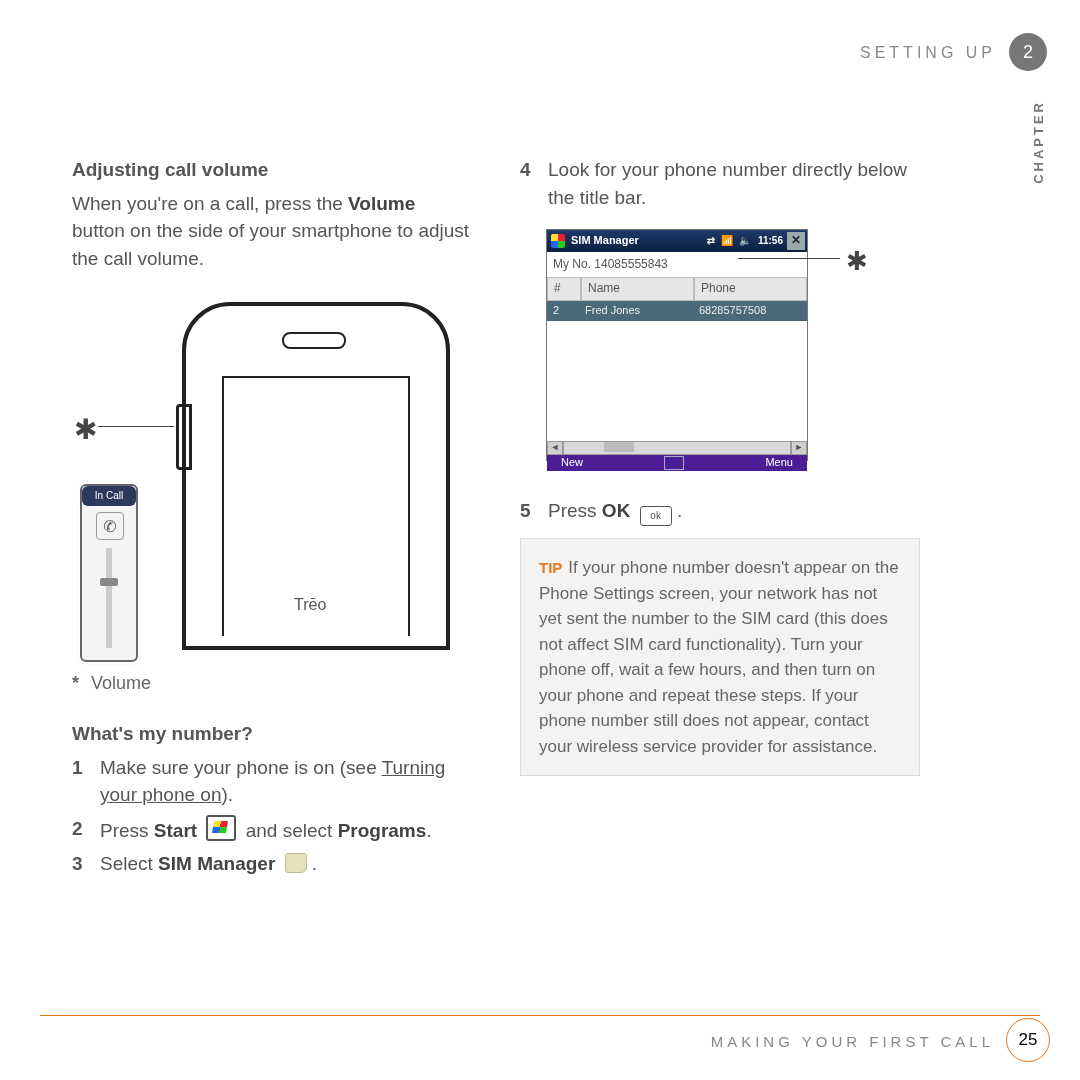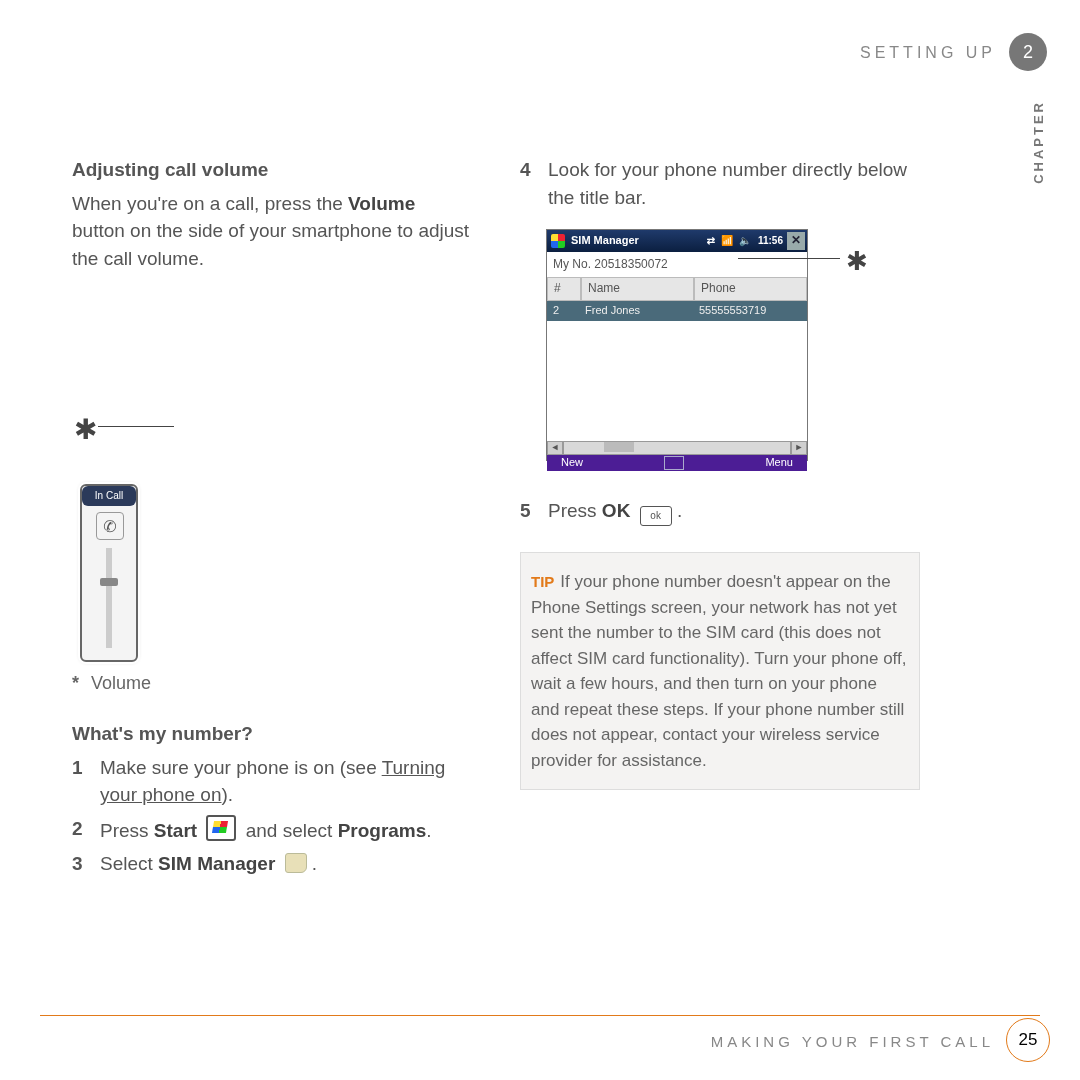--- a/index.html
+++ b/index.html
@@ -218,22 +218,22 @@
   }
   .winkey::after {
     content:""; position:absolute; left:5px; top:4px; width:14px; height:12px;
     background: conic-gradient(#e23 0 25%, #2c2 0 50%, #26e 0 75%, #fd3 0 100%);
     transform: skewX(-10deg);
   }
   .sim-icon { display:inline-block; width:20px; height:18px; vertical-align:-3px;
     background:#e8e0b8; border:1px solid #bb9; border-radius:3px 3px 6px 3px; margin-left:4px;
   }
   .tip-box {
-    border:1px solid #ddd; background:#f4f3f2; padding: 16px 10px;
-    font-size: 17px; line-height:1.5; color:#666; margin-top: 26px;
+    border:1px solid #ddd; background:#f4f3f2; padding: 16px 18px;
+    font-size: 17px; line-height:1.5; color:#666; margin-top: 12px;
   }
   .tip-label { color:#e27a1a; font-weight:bold; font-size:15px; padding-right:6px; }
 
   .footer-rule {
     position:absolute; left:40px; right:40px; bottom:64px; height:1px; background:#e27a1a;
   }
   .footer-label {
     position:absolute; right:86px; bottom:30px; font-size:15px; letter-spacing:4px; color:#888;
   }
   .footer-page {
@@ -251,20 +251,27 @@
   <div class="header-badge">2</div>
   <div class="side-label">CHAPTER</div>
 
   <div class="col col-left">
     <h3 class="sub">Adjusting call volume</h3>
     <p>
       <span>When you're on a call, press the </span><b>Volume</b><span> button on the side of your smartphone to adjust the call volume.</span>
     </p>
 
     <div class="phone-fig">
+      <div class="phone-body">
+        <div class="phone-speaker"></div>
+        <div class="phone-screen">
+          <span class="phone-logo">Trēo</span>
+        </div>
+        <div class="phone-side"></div>
+      </div>
       <div class="callout-line-left"></div>
       <div class="ast-left">✱</div>
       <div class="incall-box">
         <div class="incall-title">In Call</div>
         <div class="incall-icon">✆</div>
         <div class="incall-slider"></div>
         <div class="incall-thumb"></div>
       </div>
     </div>
 
@@ -312,30 +319,30 @@
           <span class="winflag"></span>
           <span>SIM Manager</span>
           <span class="right-icons">
             <span>⇄</span>
             <span>📶</span>
             <span>🔈</span>
             <span>11:56</span>
           </span>
           <span class="ok-close">✕</span>
         </div>
-        <div class="sim-myno">My No. 20518350072</div>
+        <div class="sim-myno">My No. 14085555843</div>
         <div class="sim-thead">
           <div class="th-h">#</div>
           <div class="th-name">Name</div>
           <div class="th-phone">Phone</div>
         </div>
         <div class="sim-row">
           <div class="rw-h">2</div>
           <div class="rw-n">Fred Jones</div>
-          <div class="rw-p">55555553719</div>
+          <div class="rw-p">68285757508</div>
         </div>
         <div class="sim-body"></div>
         <div class="sim-scroll">
           <div class="arrow">◄</div>
           <div class="bar">
               <div class="thumb"></div>
             </div>
           <div class="arrow">►</div>
         </div>
         <div class="sim-softkeys">

